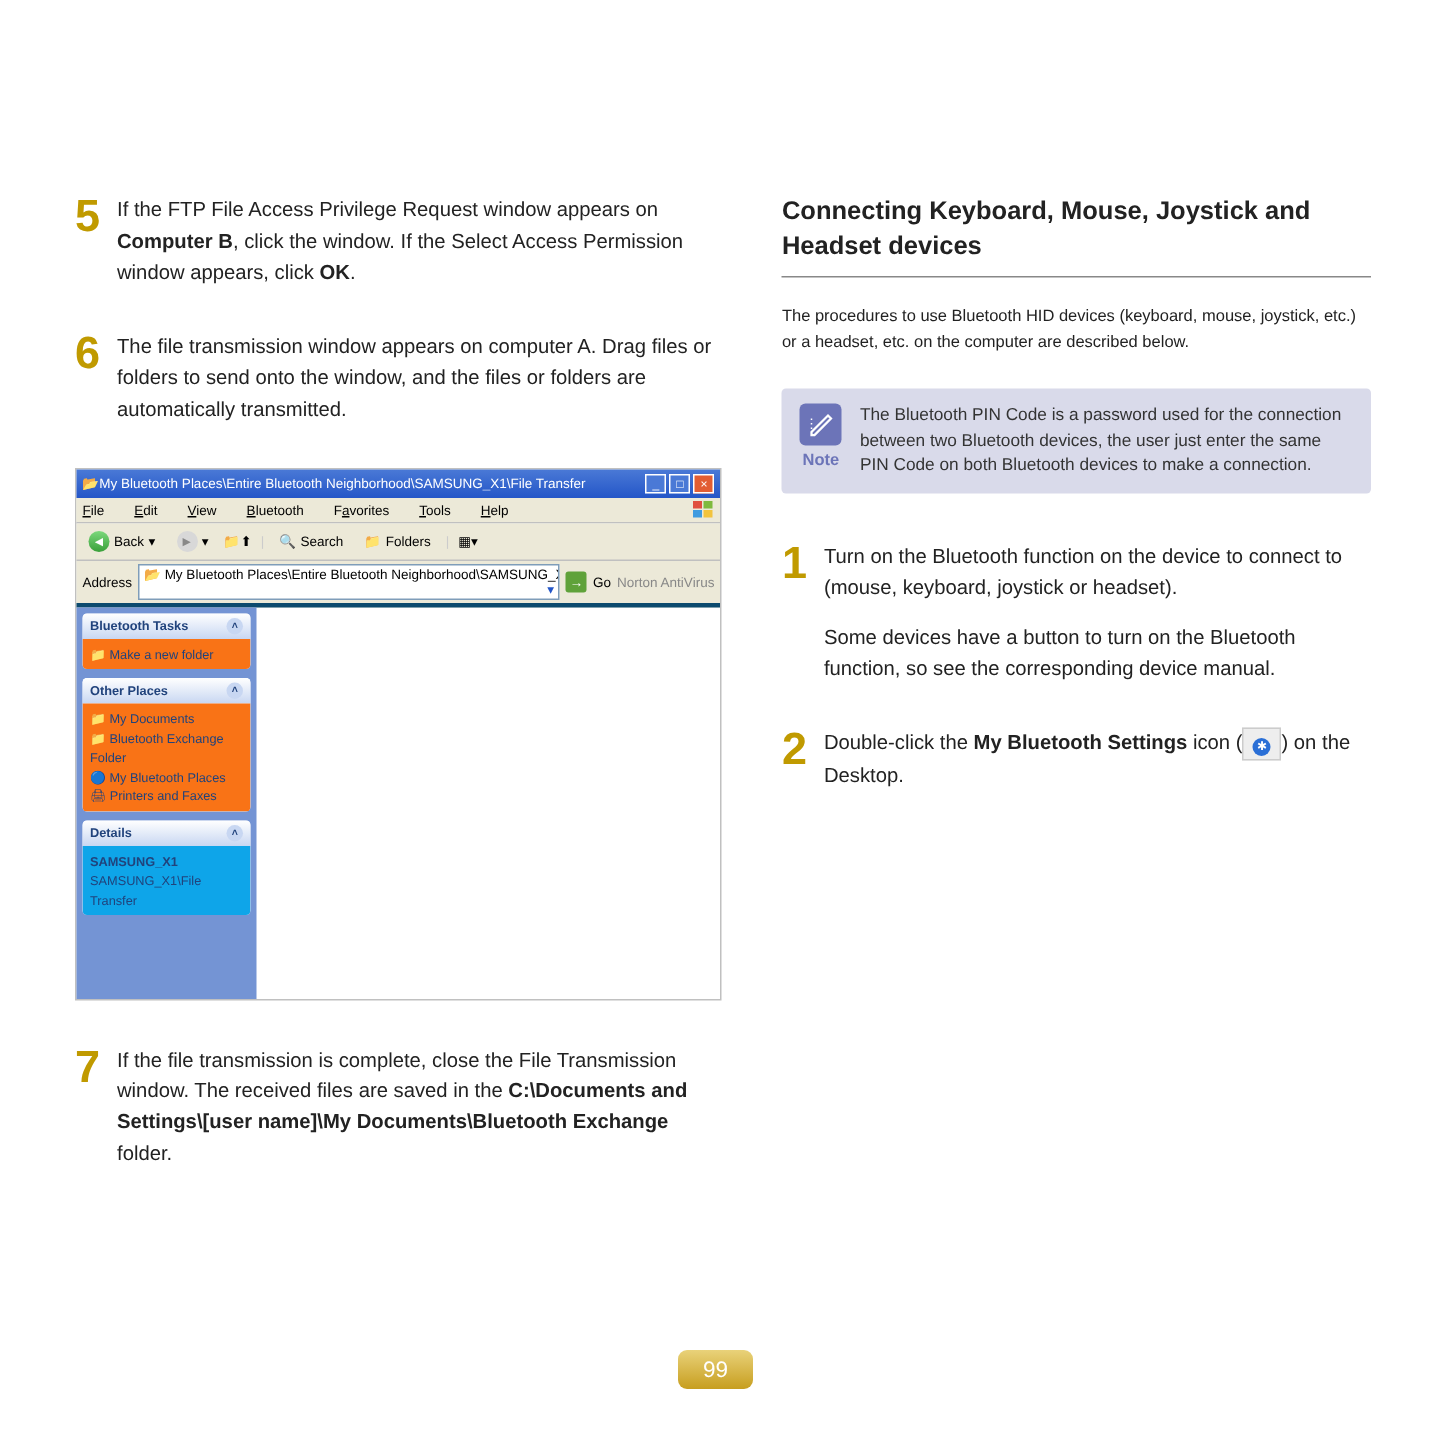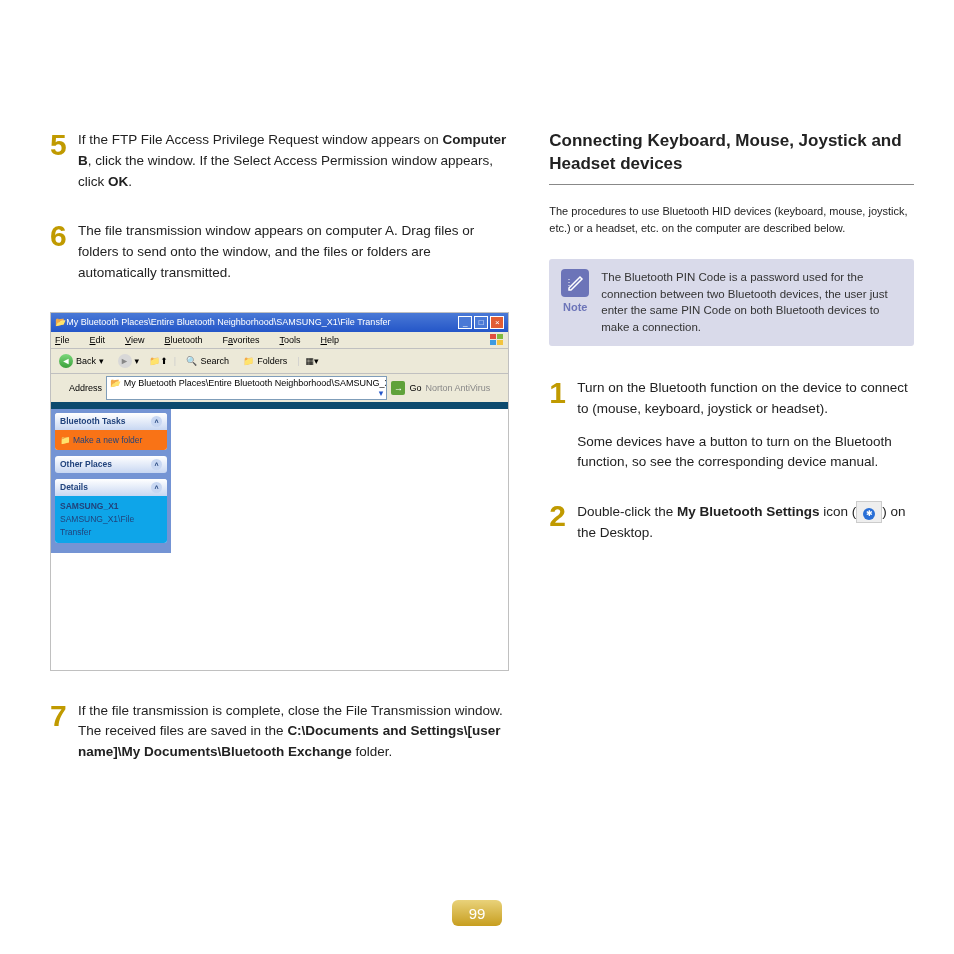--- a/index.html
+++ b/index.html
@@ -73,43 +73,43 @@
     display: inline-flex;
     align-items: center;
     gap: 3px;
     padding: 2px 4px;
   }
   .circle { width: 14px; height: 14px; border-radius: 50%; display: inline-flex; align-items: center; justify-content: center; font-size: 9px; }
   .back { background: linear-gradient(#7cd87c,#3aa03a); color: #fff; }
   .fwd  { background: #d8d8d8; color: #888; }
   .xp-address {
     background: #ece9d8;
-    padding: 2px 18px;
+    padding: 2px 4px;
     display: flex;
     align-items: center;
     gap: 4px;
-    border-bottom: 7px solid #0c4a6e;
+    border-bottom: 3px solid #0c4a6e;
     font-size: 9px;
   }
   .addr-input {
     flex: 1;
     background: #fff;
     border: 1px solid #7f9db9;
     padding: 1px 3px;
     overflow: hidden;
     white-space: nowrap;
   }
   .addr-go {
     background: #5fa23a;
     color: #fff;
     width: 14px; height: 14px;
     display: inline-flex; align-items: center; justify-content: center;
     border-radius: 2px;
   }
-  .xp-body { display: flex; height: 261px; flex-direction: column; }
+  .xp-body { display: flex; height: 261px; }
   .xp-side {
     width: 120px;
     background: #7494d4;
     color: #fff;
     font-size: 8.5px;
     padding: 4px;
     overflow: hidden;
   }
   .xp-panel {
     background: #fff;
@@ -302,20 +302,26 @@
               </div>
             <div class="xp-plist">
                 <div>📁 <span>Make a new folder</span></div>
               </div>
           </div>
           <div class="xp-panel">
             <div class="xp-phead">
                 <span>Other Places</span>
                 <span class="chev">˄</span>
               </div>
+            <div class="xp-plist">
+              <div>📁 <span>My Documents</span></div>
+              <div>📁 <span>Bluetooth Exchange Folder</span></div>
+              <div>🔵 <span>My Bluetooth Places</span></div>
+              <div>🖨 <span>Printers and Faxes</span></div>
+            </div>
           </div>
           <div class="xp-panel">
             <div class="xp-phead">
                 <span>Details</span>
                 <span class="chev">˄</span>
               </div>
             <div class="xp-plist" style="background:#0ea5e9;">
               <div class="bold">SAMSUNG_X1</div>
               <div>SAMSUNG_X1\File Transfer</div>
             </div>

